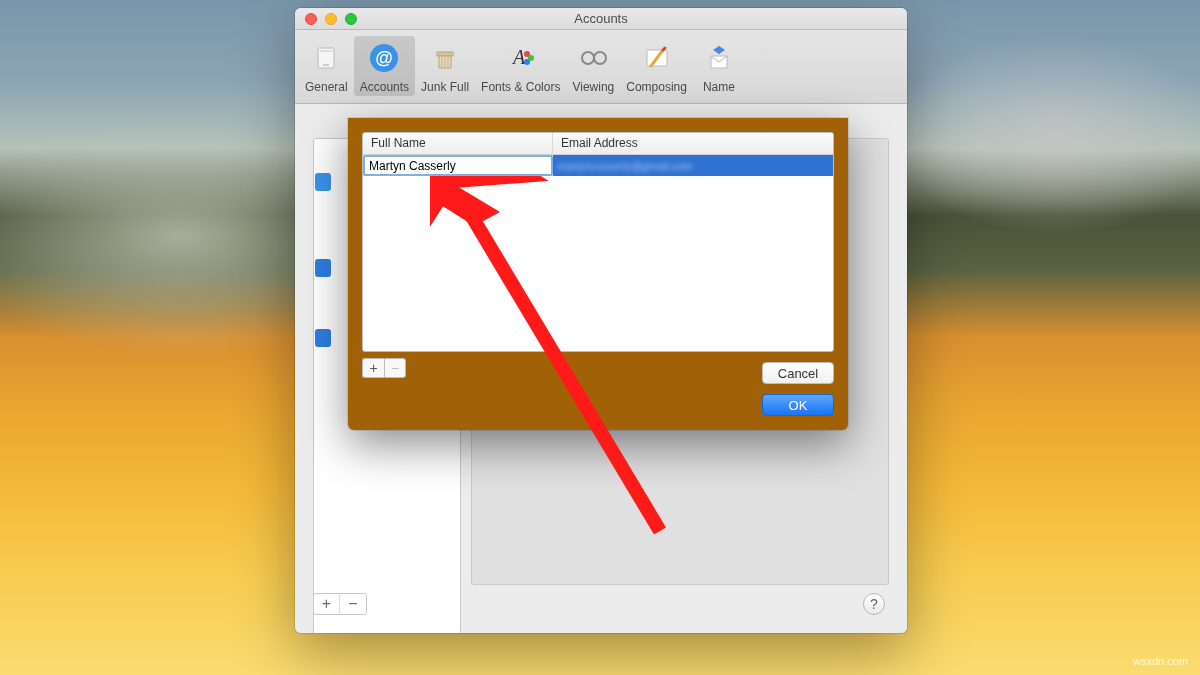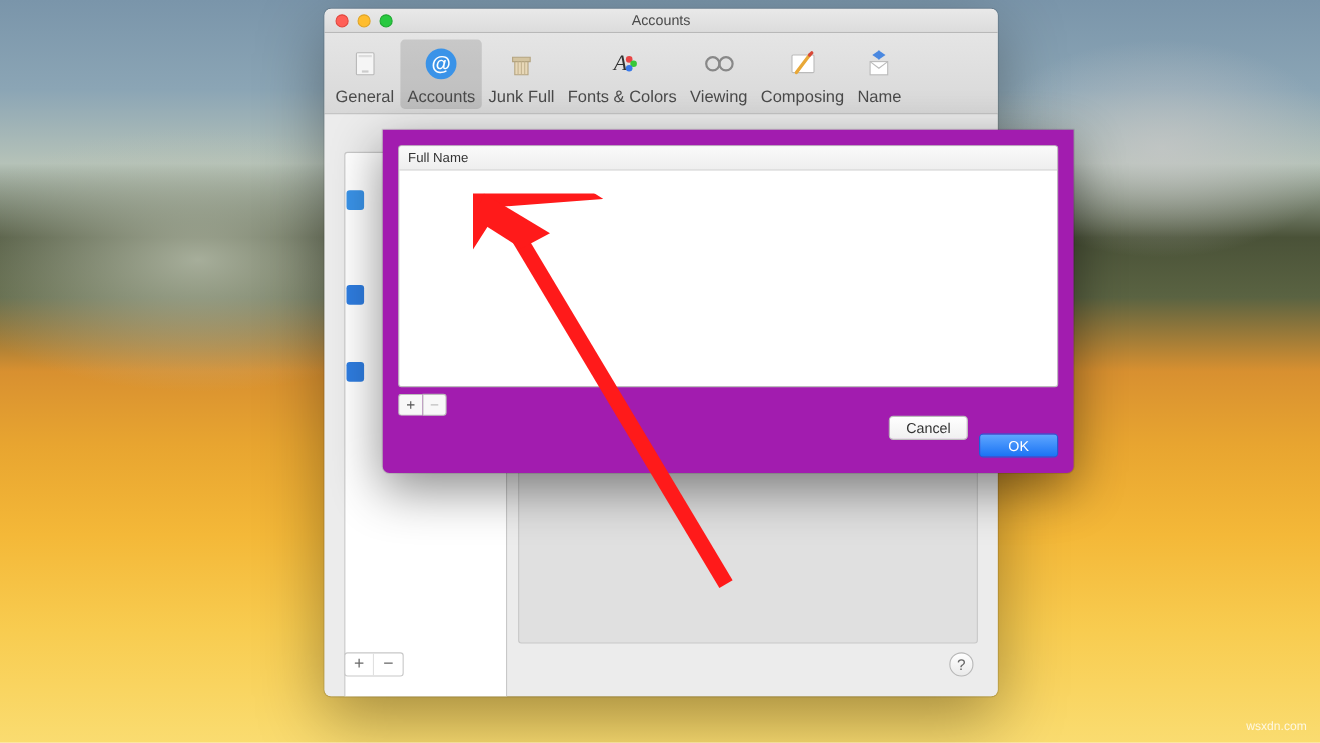--- a/index.html
+++ b/index.html
@@ -86,21 +86,21 @@
     }
     .tb-icon {
       width: 36px;
       height: 36px;
       display: flex;
       align-items: center;
       justify-content: center;
       margin-bottom: 4px;
     }
     .tb-label {
-      font-size: 15px;
+      font-size: 12px;
       color: #4a4a4a;
     }
     .content {
       position: absolute;
       top: 96px;
       left: 0; right: 0; bottom: 0;
       background: #ececec;
       padding: 18px;
     }
     .sidebar-list {
@@ -165,23 +165,23 @@
       display: flex;
       align-items: center;
       justify-content: center;
       color: #666;
       font-size: 14px;
     }
     .dialog {
       position: absolute;
       left: 348px;
       top: 118px;
-      width: 628px;
+      width: 500px;
       height: 312px;
-      background: #a21caf;
+      background: #a16207;
       border-radius: 0 0 6px 6px;
       box-shadow: 0 15px 45px rgba(0,0,0,0.45), 0 0 0 1px rgba(0,0,0,0.1);
       padding: 14px;
     }
     .table {
       background: #fff;
       border: 1px solid #bdbdbd;
       border-radius: 3px;
       height: 220px;
       overflow: hidden;
@@ -255,38 +255,38 @@
       color: #555;
     }
     .tbl-add { border-right: none; border-radius: 3px 0 0 3px; }
     .tbl-remove { border-radius: 0 3px 3px 0; color: #bbb; }
     .dialog-buttons {
       position: absolute;
       bottom: 14px;
       right: 14px;
       display: flex;
       gap: 10px;
+      flex-direction: column;
     }
     .btn {
       min-width: 72px;
       height: 22px;
       border-radius: 4px;
       font-size: 13px;
       display: flex;
       align-items: center;
       justify-content: center;
       border: 1px solid #bdbdbd;
       background: linear-gradient(180deg,#ffffff,#f0f0f0);
       color: #333;
     }
     .btn.primary {
       background: linear-gradient(180deg,#5fa7ff,#1a73f4);
       border: 1px solid #1a62d8;
       color: #fff;
-      margin-top: 16px;
     }
     .arrow {
       position: absolute;
       left: 430px;
       top: 176px;
       pointer-events: none;
     }
   </style>
 </head>
 <body>
@@ -389,20 +389,29 @@
       <div class="footer-btn">−</div>
     </div>
     <div class="help-btn">?</div>
   </div>
 </div>
 
 <div class="dialog">
   <div class="table">
     <div class="thead">
       <div class="th">Full Name</div>
+      <div class="th">Email Address</div>
+    </div>
+    <div class="trow">
+      <div class="td name-cell">
+        <input class="name-input" value="Martyn Casserly" style="">
+      </div>
+      <div class="td email-cell">
+        <span class="email-blur">martyncasserly@gmail.com</span>
+      </div>
     </div>
   </div>
   <div class="tbl-footer">
     <div class="tbl-add">+</div>
     <div class="tbl-remove">−</div>
   </div>
   <div class="dialog-buttons">
     <div class="btn">Cancel</div>
     <div class="btn primary">OK</div>
   </div>

